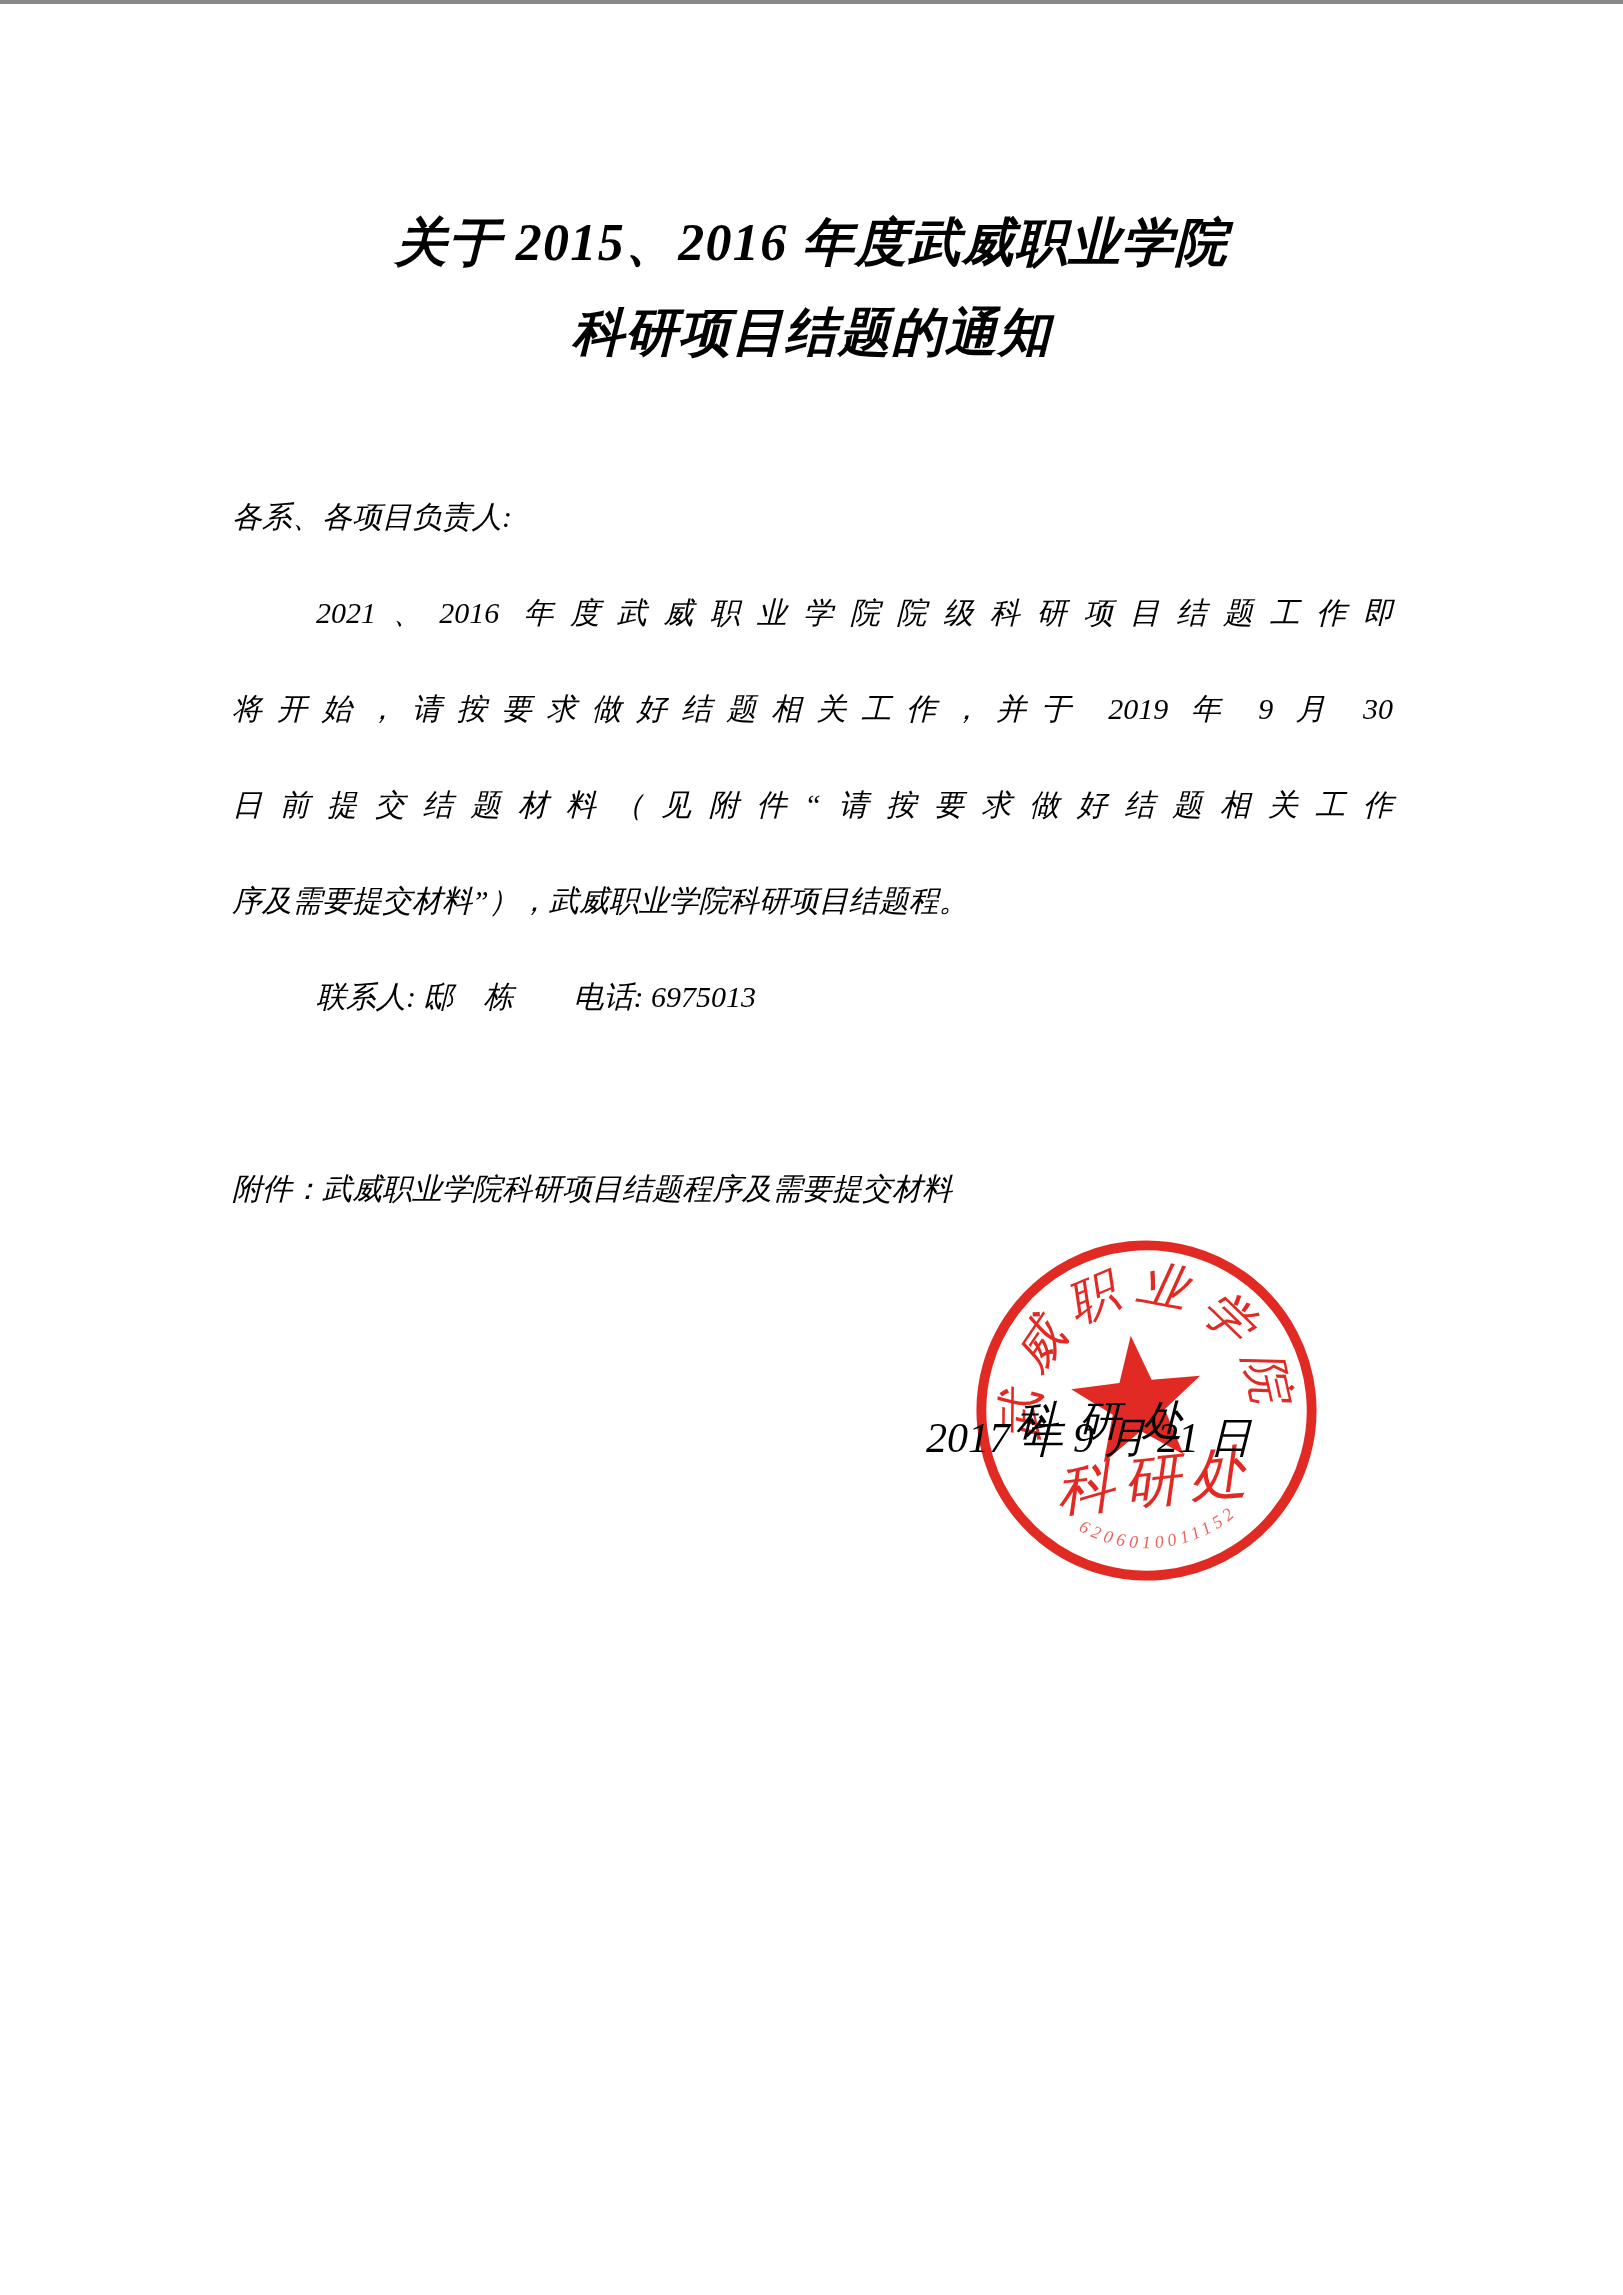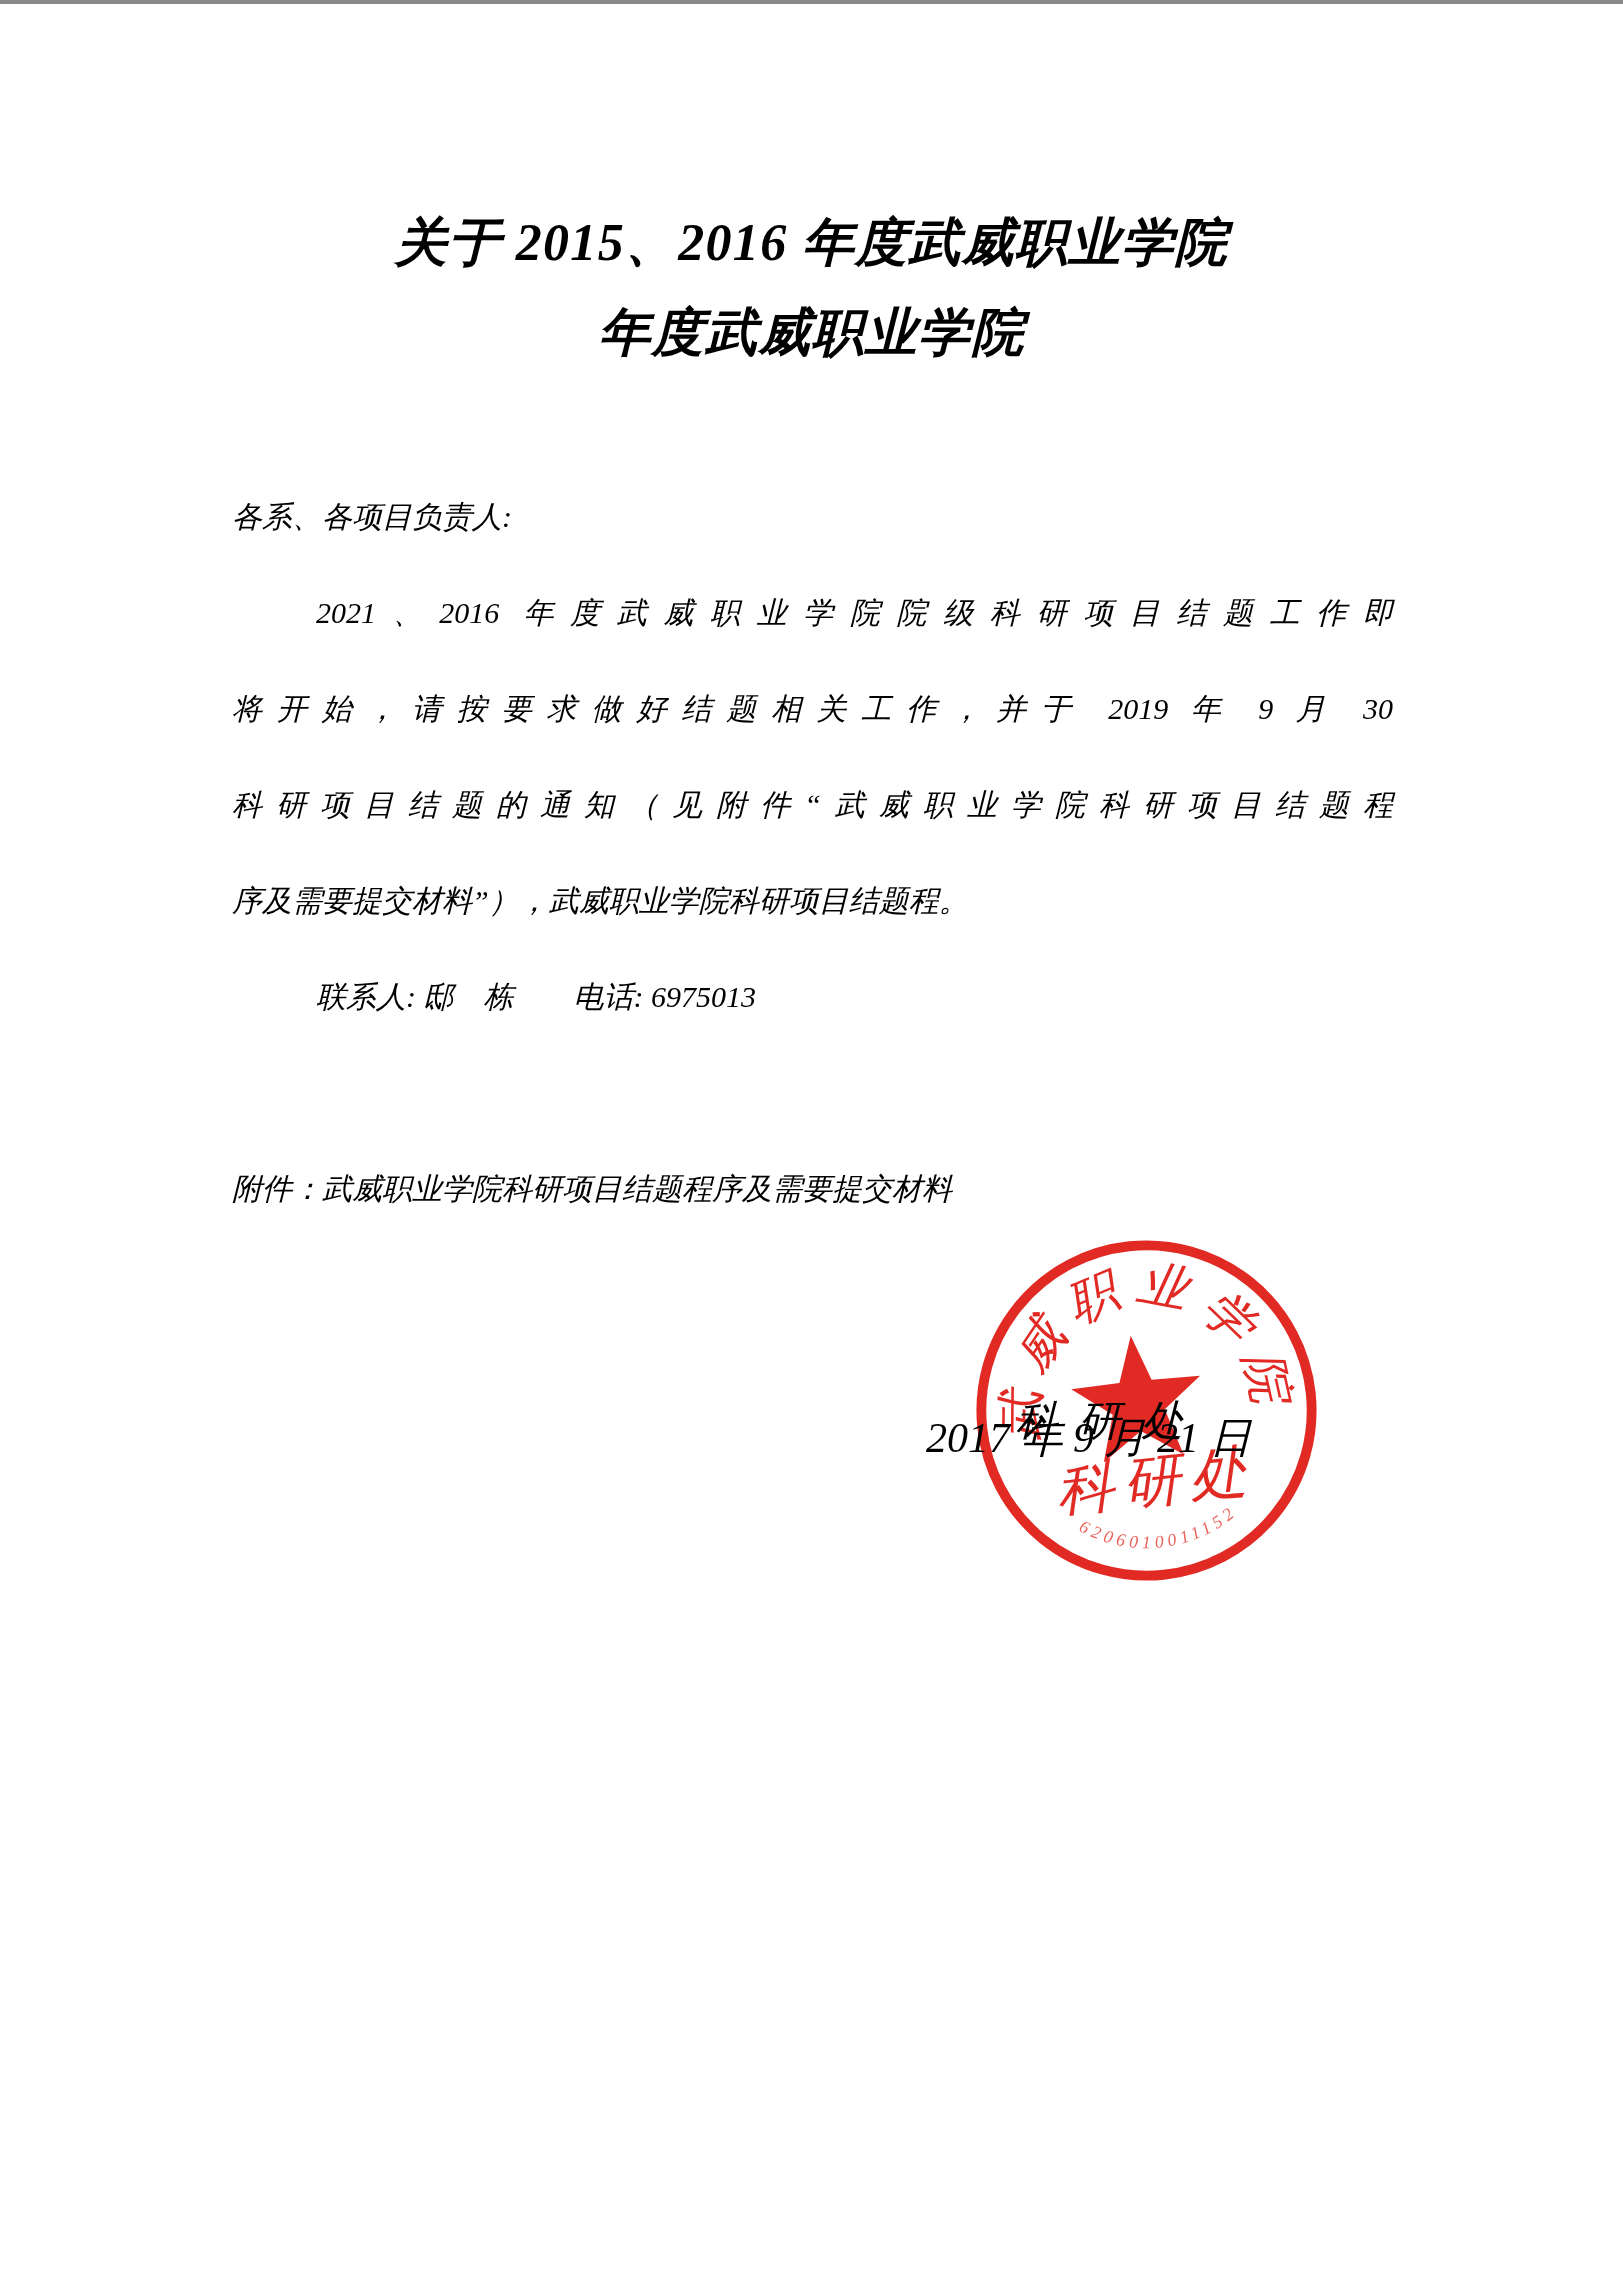--- a/index.html
+++ b/index.html
@@ -48,28 +48,28 @@
   .stamp svg { width:100%; height:100%; display:block; opacity:0.92; }
   .stamp text { font-family:"Liberation Serif","DejaVu Serif",serif; }
 </style>
 </head>
 <body>
 
 <div class="page">
 
   <div class="title">
     <div>关于 2015、2016 年度武威职业学院</div>
-    <div>年度武威职业学院</div>
+    <div>科研项目结题的通知</div>
   </div>
 
   <div class="body-block">
     <div class="bline nowrap">各系、各项目负责人:</div>
     <div class="bline just indent">2021、2016 年度武威职业学院院级科研项目结题工作即</div>
     <div class="bline just">将开始，请按要求做好结题相关工作，并于 2019 年 9 月 30</div>
-    <div class="bline just">科研项目结题的通知（见附件“武威职业学院科研项目结题程</div>
+    <div class="bline just">日前提交结题材料（见附件“请按要求做好结题相关工作</div>
     <div class="bline nowrap">序及需要提交材料”），武威职业学院科研项目结题程。</div>
     <div class="bline indent nowrap">联系人: 邸　栋　　电话: 6975013</div>
     <div class="bline"></div>
     <div class="bline nowrap">附件：武威职业学院科研项目结题程序及需要提交材料</div>
   </div>
 
   <div class="stamp">
     <svg viewBox="0 0 560 560">
       <g transform="rotate(-6 280 280)">
         <circle cx="280" cy="280" r="252" fill="none" stroke-width="15" stroke="#e01812"></circle>

